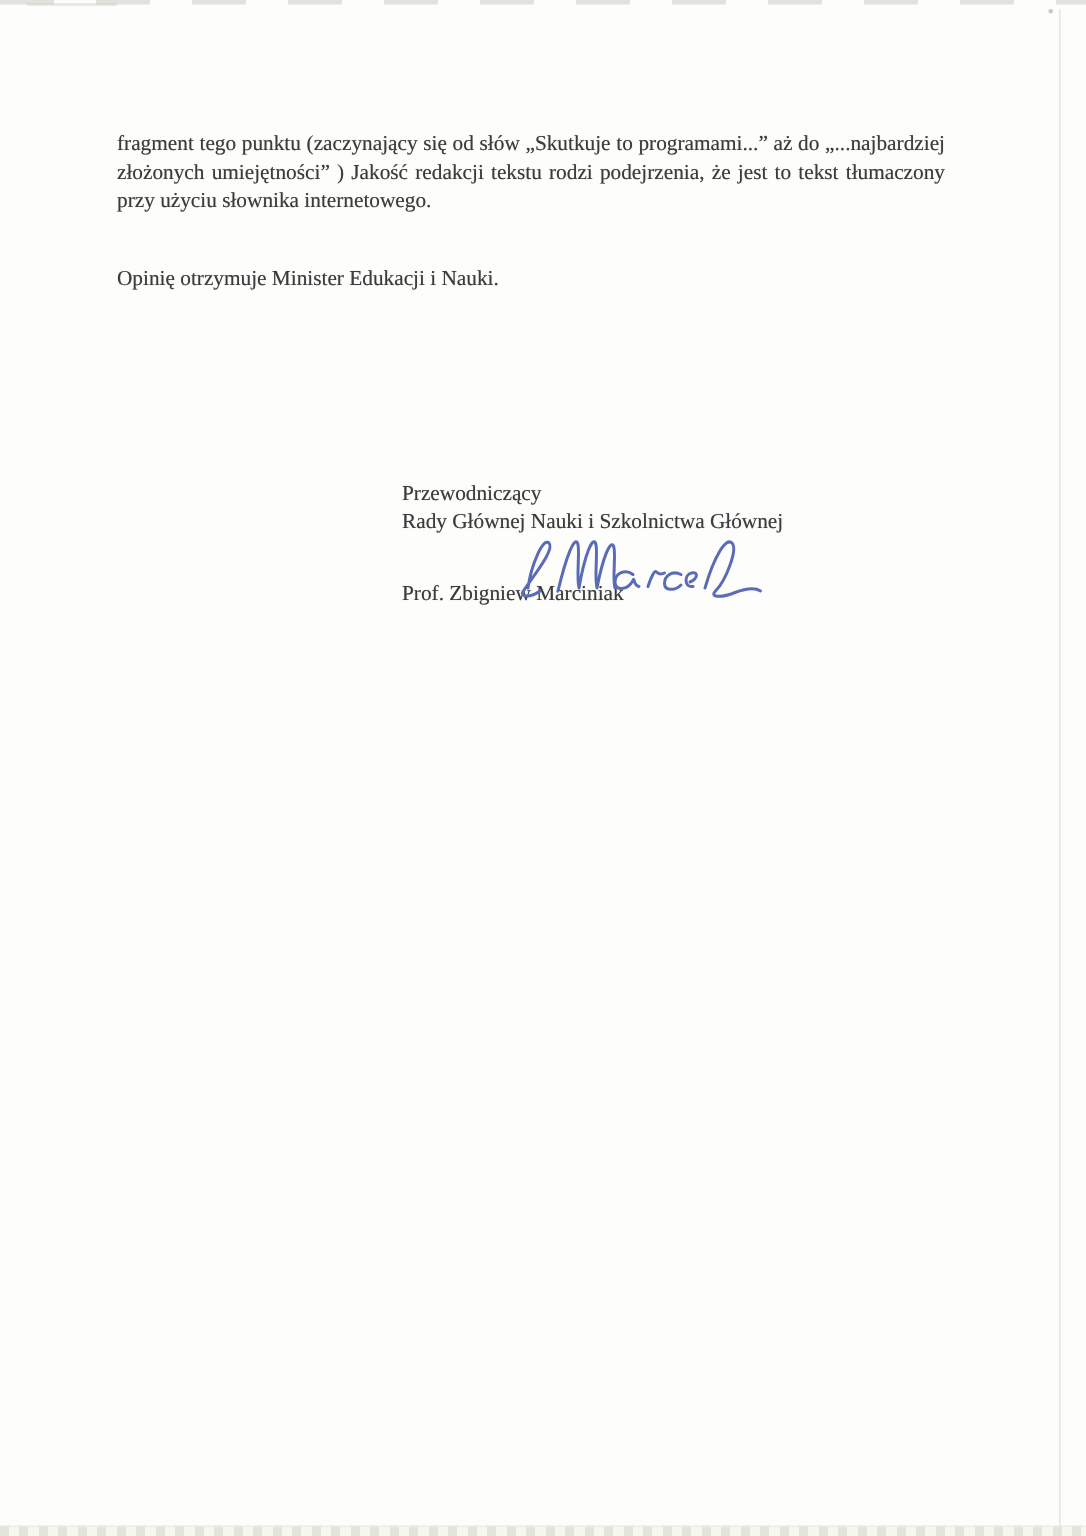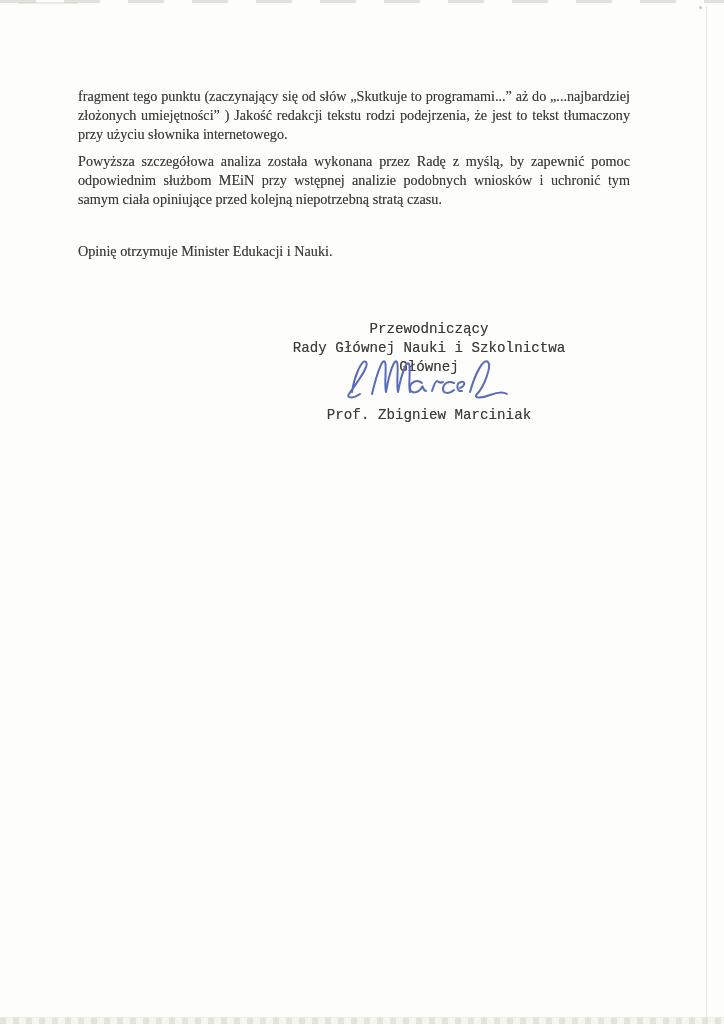--- a/index.html
+++ b/index.html
@@ -48,25 +48,23 @@
     font-size: 14.2px;
     line-height: 19px;
     text-shadow: 0 0 0.5px rgba(60,60,60,0.55);
   }
   .content p { margin: 0 0 8px 0; text-align: justify; }
   .recipient { margin-top: 33px !important; text-align: right; }
   
   .sig-block {
     position: absolute;
     left: 268px; top: 320px; width: 322px;
-    text-align: center;
     font-size: 14.2px;
     line-height: 19px;
     text-shadow: 0 0 0.5px rgba(60,60,60,0.55);
-    font-family: Liberation Mono, monospace;
   }
   .sig-title { }
   .sig-org { }
   .sig-name { margin-top: 29px; }
   .signature-svg {
     position: absolute;
     left: 74px; top: 31px;
     width: 168px; height: 50px;
     pointer-events: none;
   }
@@ -77,21 +75,20 @@
 <div class="page">
 
   <div class="scan-top"></div>
   <div class="scan-top2"></div>
   <div class="scan-right"></div>
   <div class="scan-speck"></div>
   <div class="scan-bottom"></div>
 
   <div class="content">
     <p>fragment tego punktu (zaczynający się od słów „Skutkuje to programami...” aż do „...najbardziej złożonych umiejętności” ) Jakość redakcji tekstu rodzi podejrzenia, że jest to tekst tłumaczony przy użyciu słownika internetowego.</p>
-    <p>Powyższa szczegółowa analiza została wykonana przez Radę z myślą, by zapewnić pomoc odpowiednim służbom MEiN przy wstępnej analizie podobnych wniosków i uchronić tym samym ciała opiniujące przed kolejną niepotrzebną stratą czasu.</p>
     <p class="recipient">Opinię otrzymuje Minister Edukacji i Nauki.</p>
   </div>
 
   <div class="sig-block">
     <div class="sig-title">Przewodniczący</div>
     <div class="sig-org">Rady Głównej Nauki i Szkolnictwa Głównej</div>
     <svg class="signature-svg" viewBox="0 0 168 50" aria-hidden="true">
       <g fill="none" stroke-width="2" stroke-linecap="round" stroke-linejoin="round" stroke="#5a6cb8">
         <path d="M 10,41 C 12,26 20,7 24,11 C 28,15 15,31 7,43 C 4,47 11,48 18,43"></path>
         <path d="M 30,43 C 36,18 41,7 43,11 C 45,15 42,33 44,41 C 48,18 53,7 55,11 C 57,15 54,33 56,41 C 60,20 65,9 67,13 C 69,17 66,35 68,41"></path>

